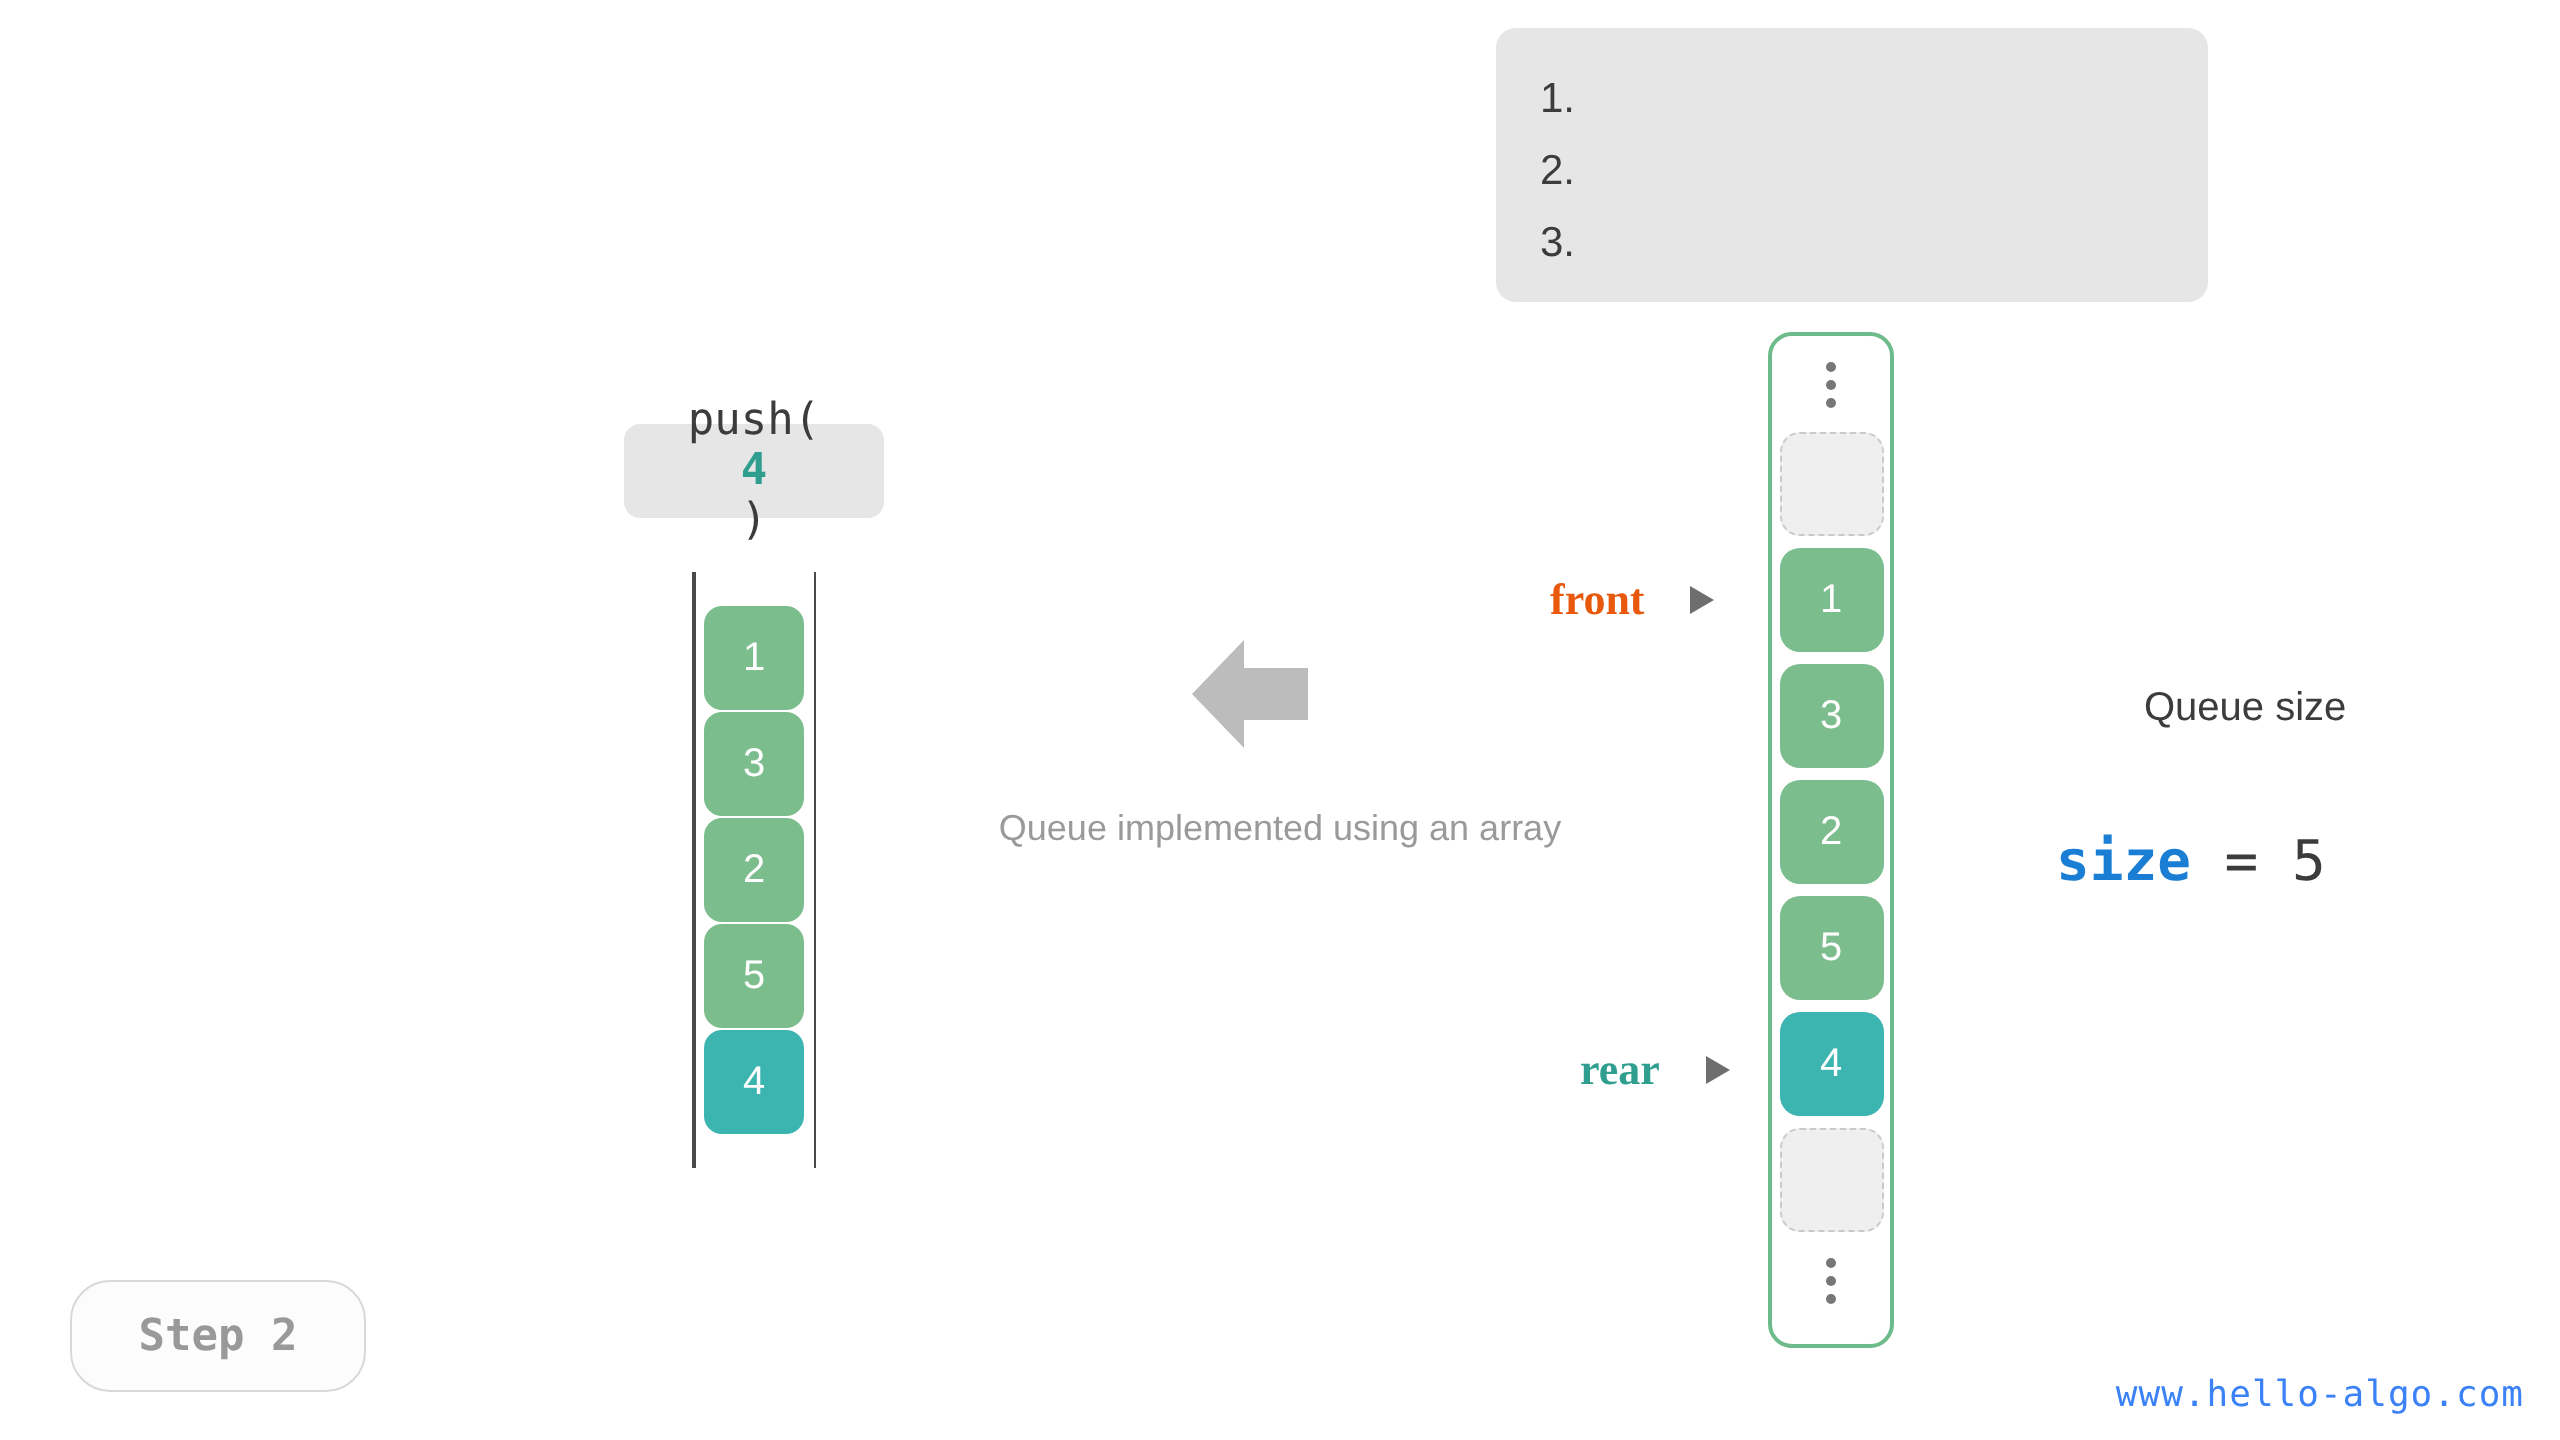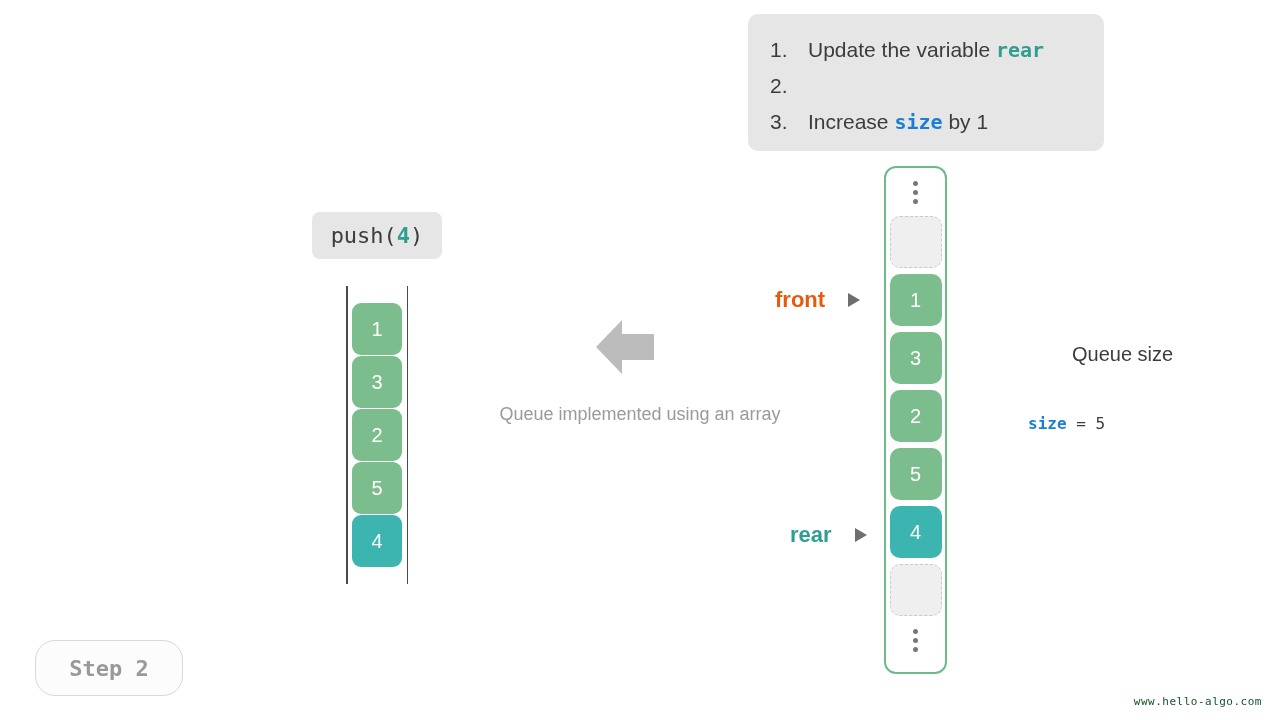--- a/index.html
+++ b/index.html
@@ -60,20 +60,21 @@
     height: 47px;
     background: #e6e6e6;
     border-radius: 8px;
     display: flex;
     align-items: center;
     justify-content: center;
     font-family: "DejaVu Sans Mono", "Liberation Mono", monospace;
     font-size: 22px;
     color: #3c3c3c;
     letter-spacing: 0px;
+    flex-direction: column;
   }
   .push-chip .val { color: #2f9e8f; font-weight: bold; }
 
   
   .array-wrap {
     position: absolute;
     left: 346px;
     top: 286px;
     width: 62px;
     height: 298px;
@@ -180,21 +181,21 @@
   .qcell.green { background: #7cbd8d; }
   .qcell.teal  { background: #3cb4b0; }
   .slot-empty.tail { margin-top: 0px; margin-bottom: 0px; }
 
   
   .ptr {
     position: absolute;
     display: flex;
     align-items: center;
     gap: 23px;
-    font-family: Liberation Sans, sans-serif;
+    font-family: Liberation Serif, serif;
     font-weight: bold;
     font-size: 22px;
   }
   .ptr .arrowhead {
     width: 0; height: 0;
     border-top: 7px solid transparent;
     border-bottom: 7px solid transparent;
     border-left: 12px solid #6e6e6e;
   }
   .ptr-front { left: 775px; top: 287px; color: #e8590c; }
@@ -207,21 +208,21 @@
     top: 343px;
   }
   .size-title {
     font-size: 20px;
     color: #3c3c3c;
     margin-bottom: 8px;
     margin-left: 44px;
   }
   .size-expr {
     font-family: "DejaVu Sans Mono", "Liberation Mono", monospace;
-    font-size: 16px;
+    font-size: 28px;
     color: #3c3c3c;
     white-space: pre;
     margin-top: 48px;
   }
   .size-expr .var { color: #1a7fd4; font-weight: bold; }
 
   
   .step-badge {
     position: absolute;
     left: 35px;
@@ -240,39 +241,37 @@
     color: #999999;
     white-space: pre;
   }
 
   
   .footer-url {
     position: absolute;
     right: 18px;
     bottom: 12px;
     font-family: "DejaVu Sans Mono", "Liberation Mono", monospace;
-    font-size: 11px;
-    color: #14532d;
+    font-size: 18px;
+    color: #3b82f6;
     letter-spacing: 0.5px;
   }
 </style>
 </head>
 <body>
 
 <div class="instructions">
   <div class="instr-row">
     <span class="instr-num">1.</span>
-    <span class="instr-text"><span>Update the variable </span><span class="kw-mono kw-teal">rear</span><span></span></span>
   </div>
   <div class="instr-row">
     <span class="instr-num">2.</span>
   </div>
   <div class="instr-row">
     <span class="instr-num">3.</span>
-    <span class="instr-text"><span>Increase </span><span class="kw-mono kw-blue">size</span><span> by 1</span></span>
   </div>
 </div>
 
 <div class="push-chip">
     <span>push(</span>
     <span class="val">4</span>
     <span>)</span>
   </div>
 
 <div class="array-wrap">

